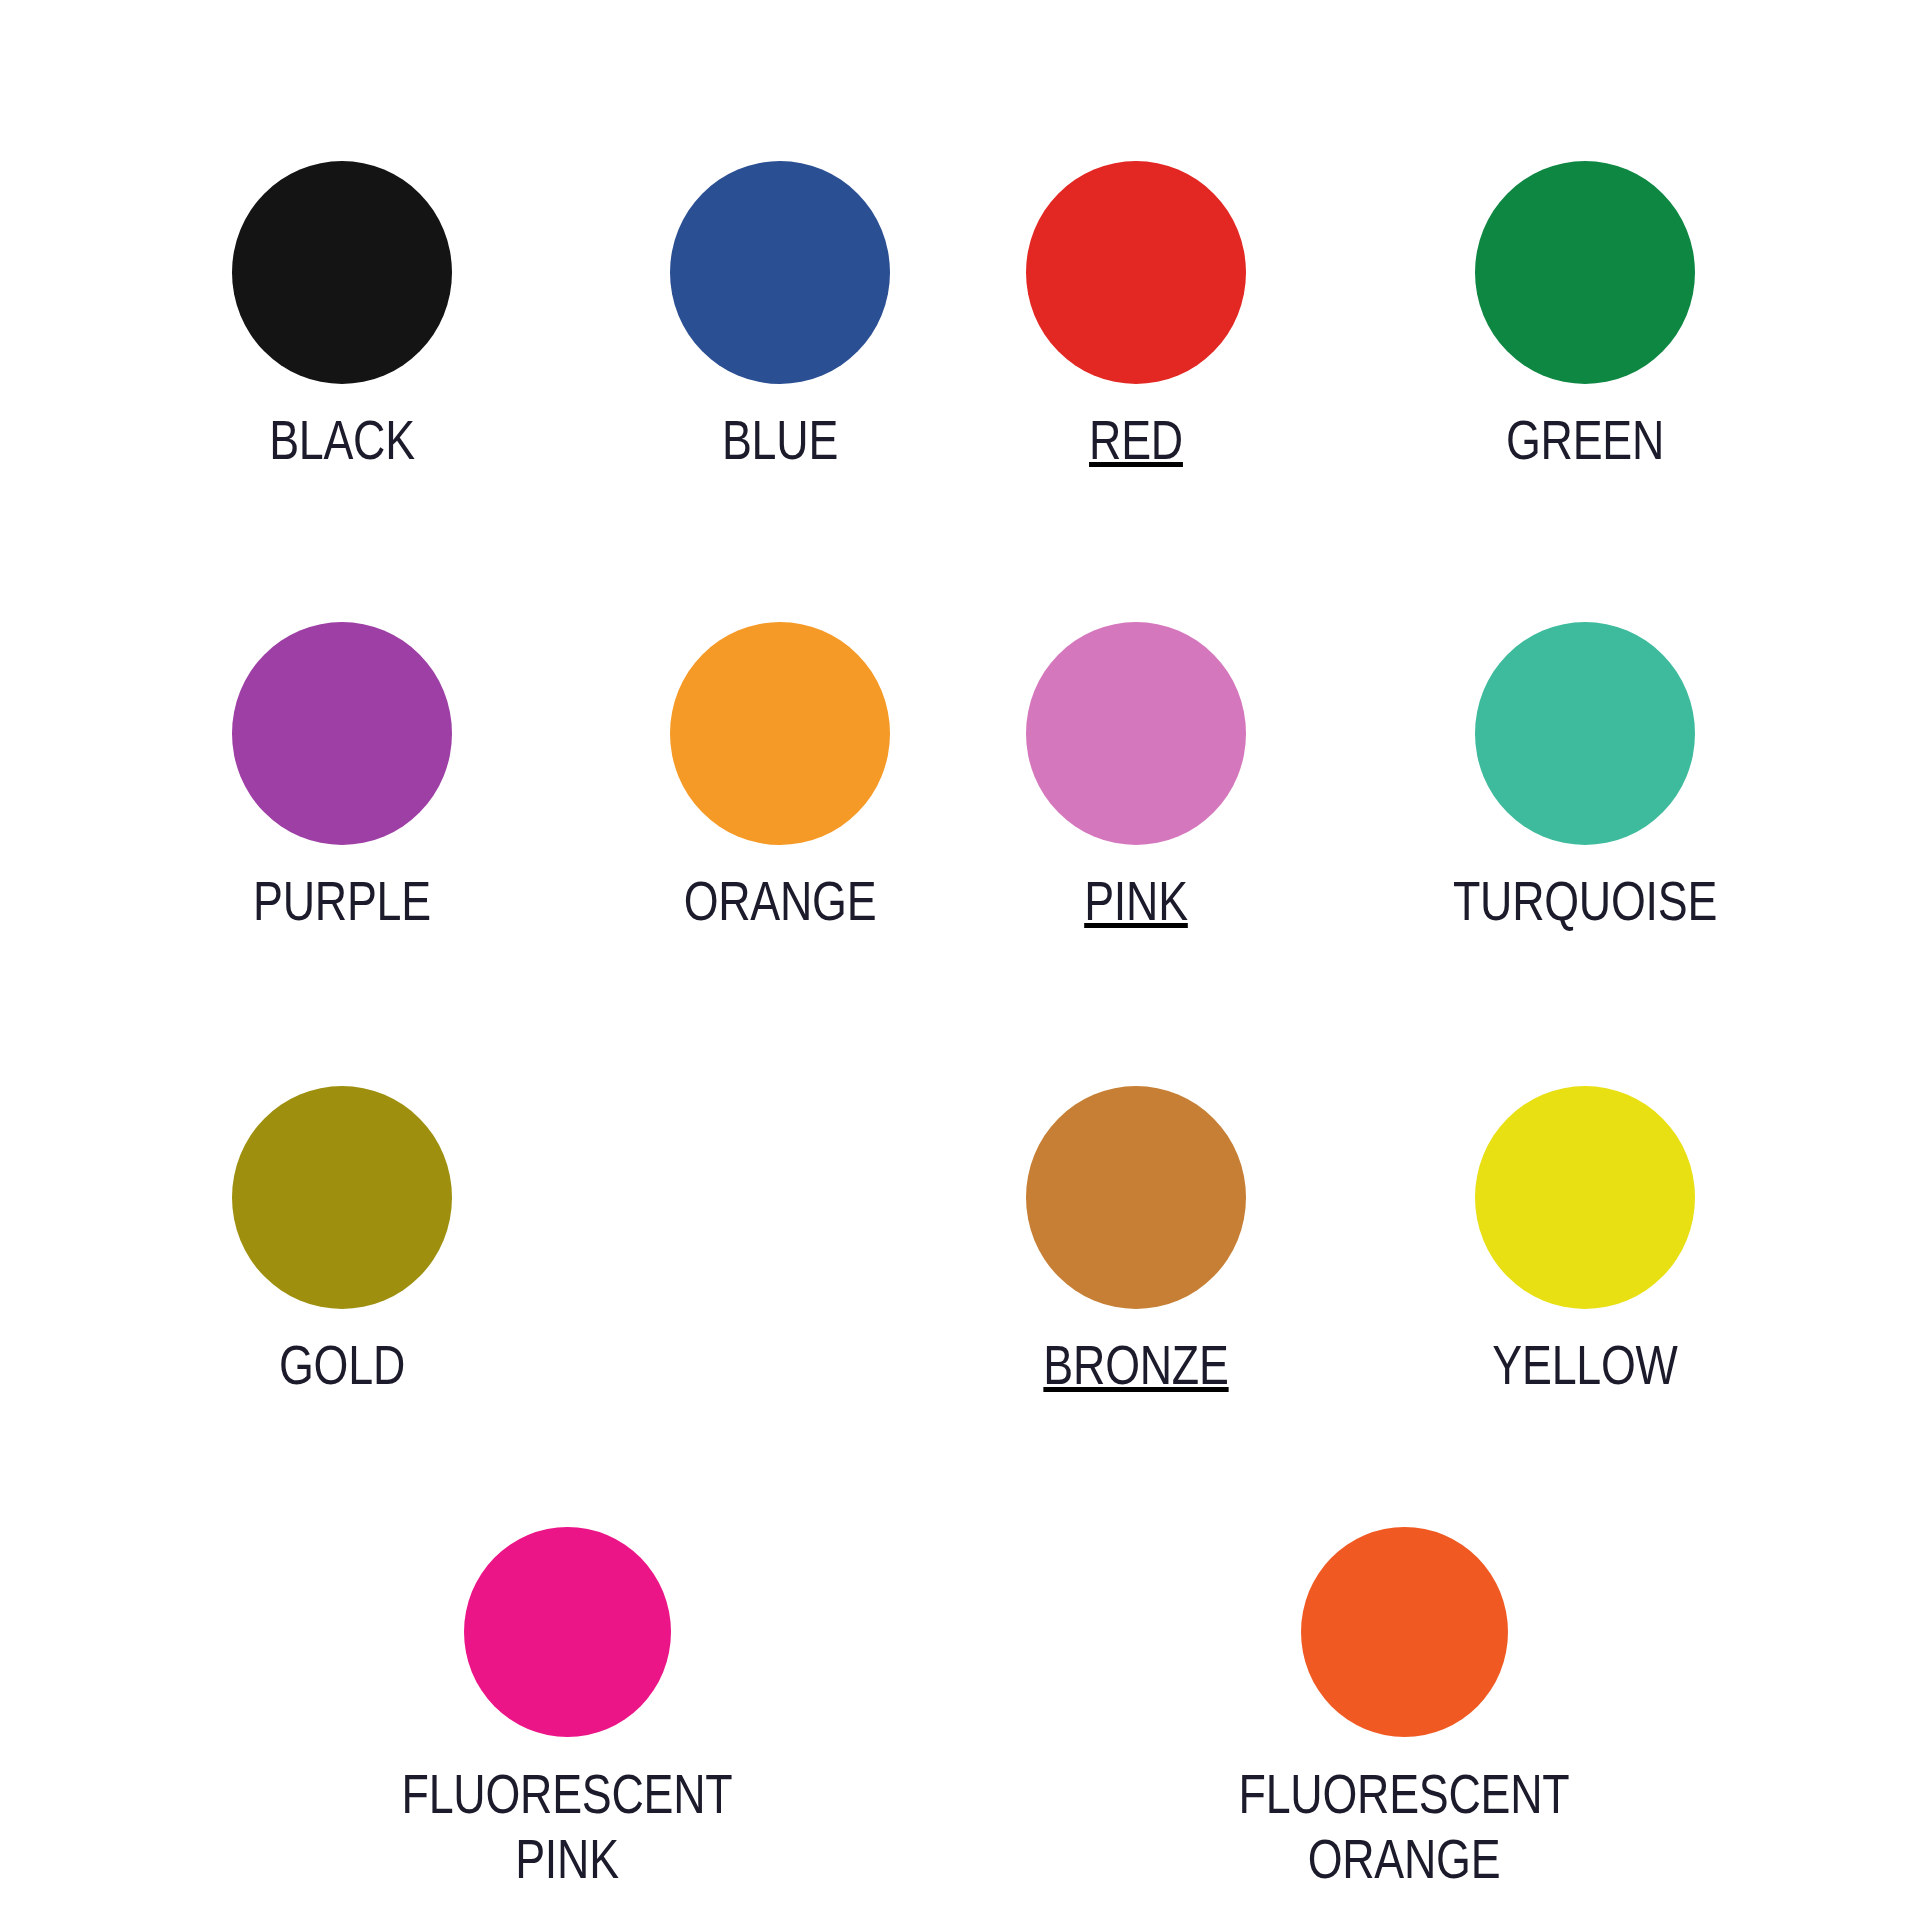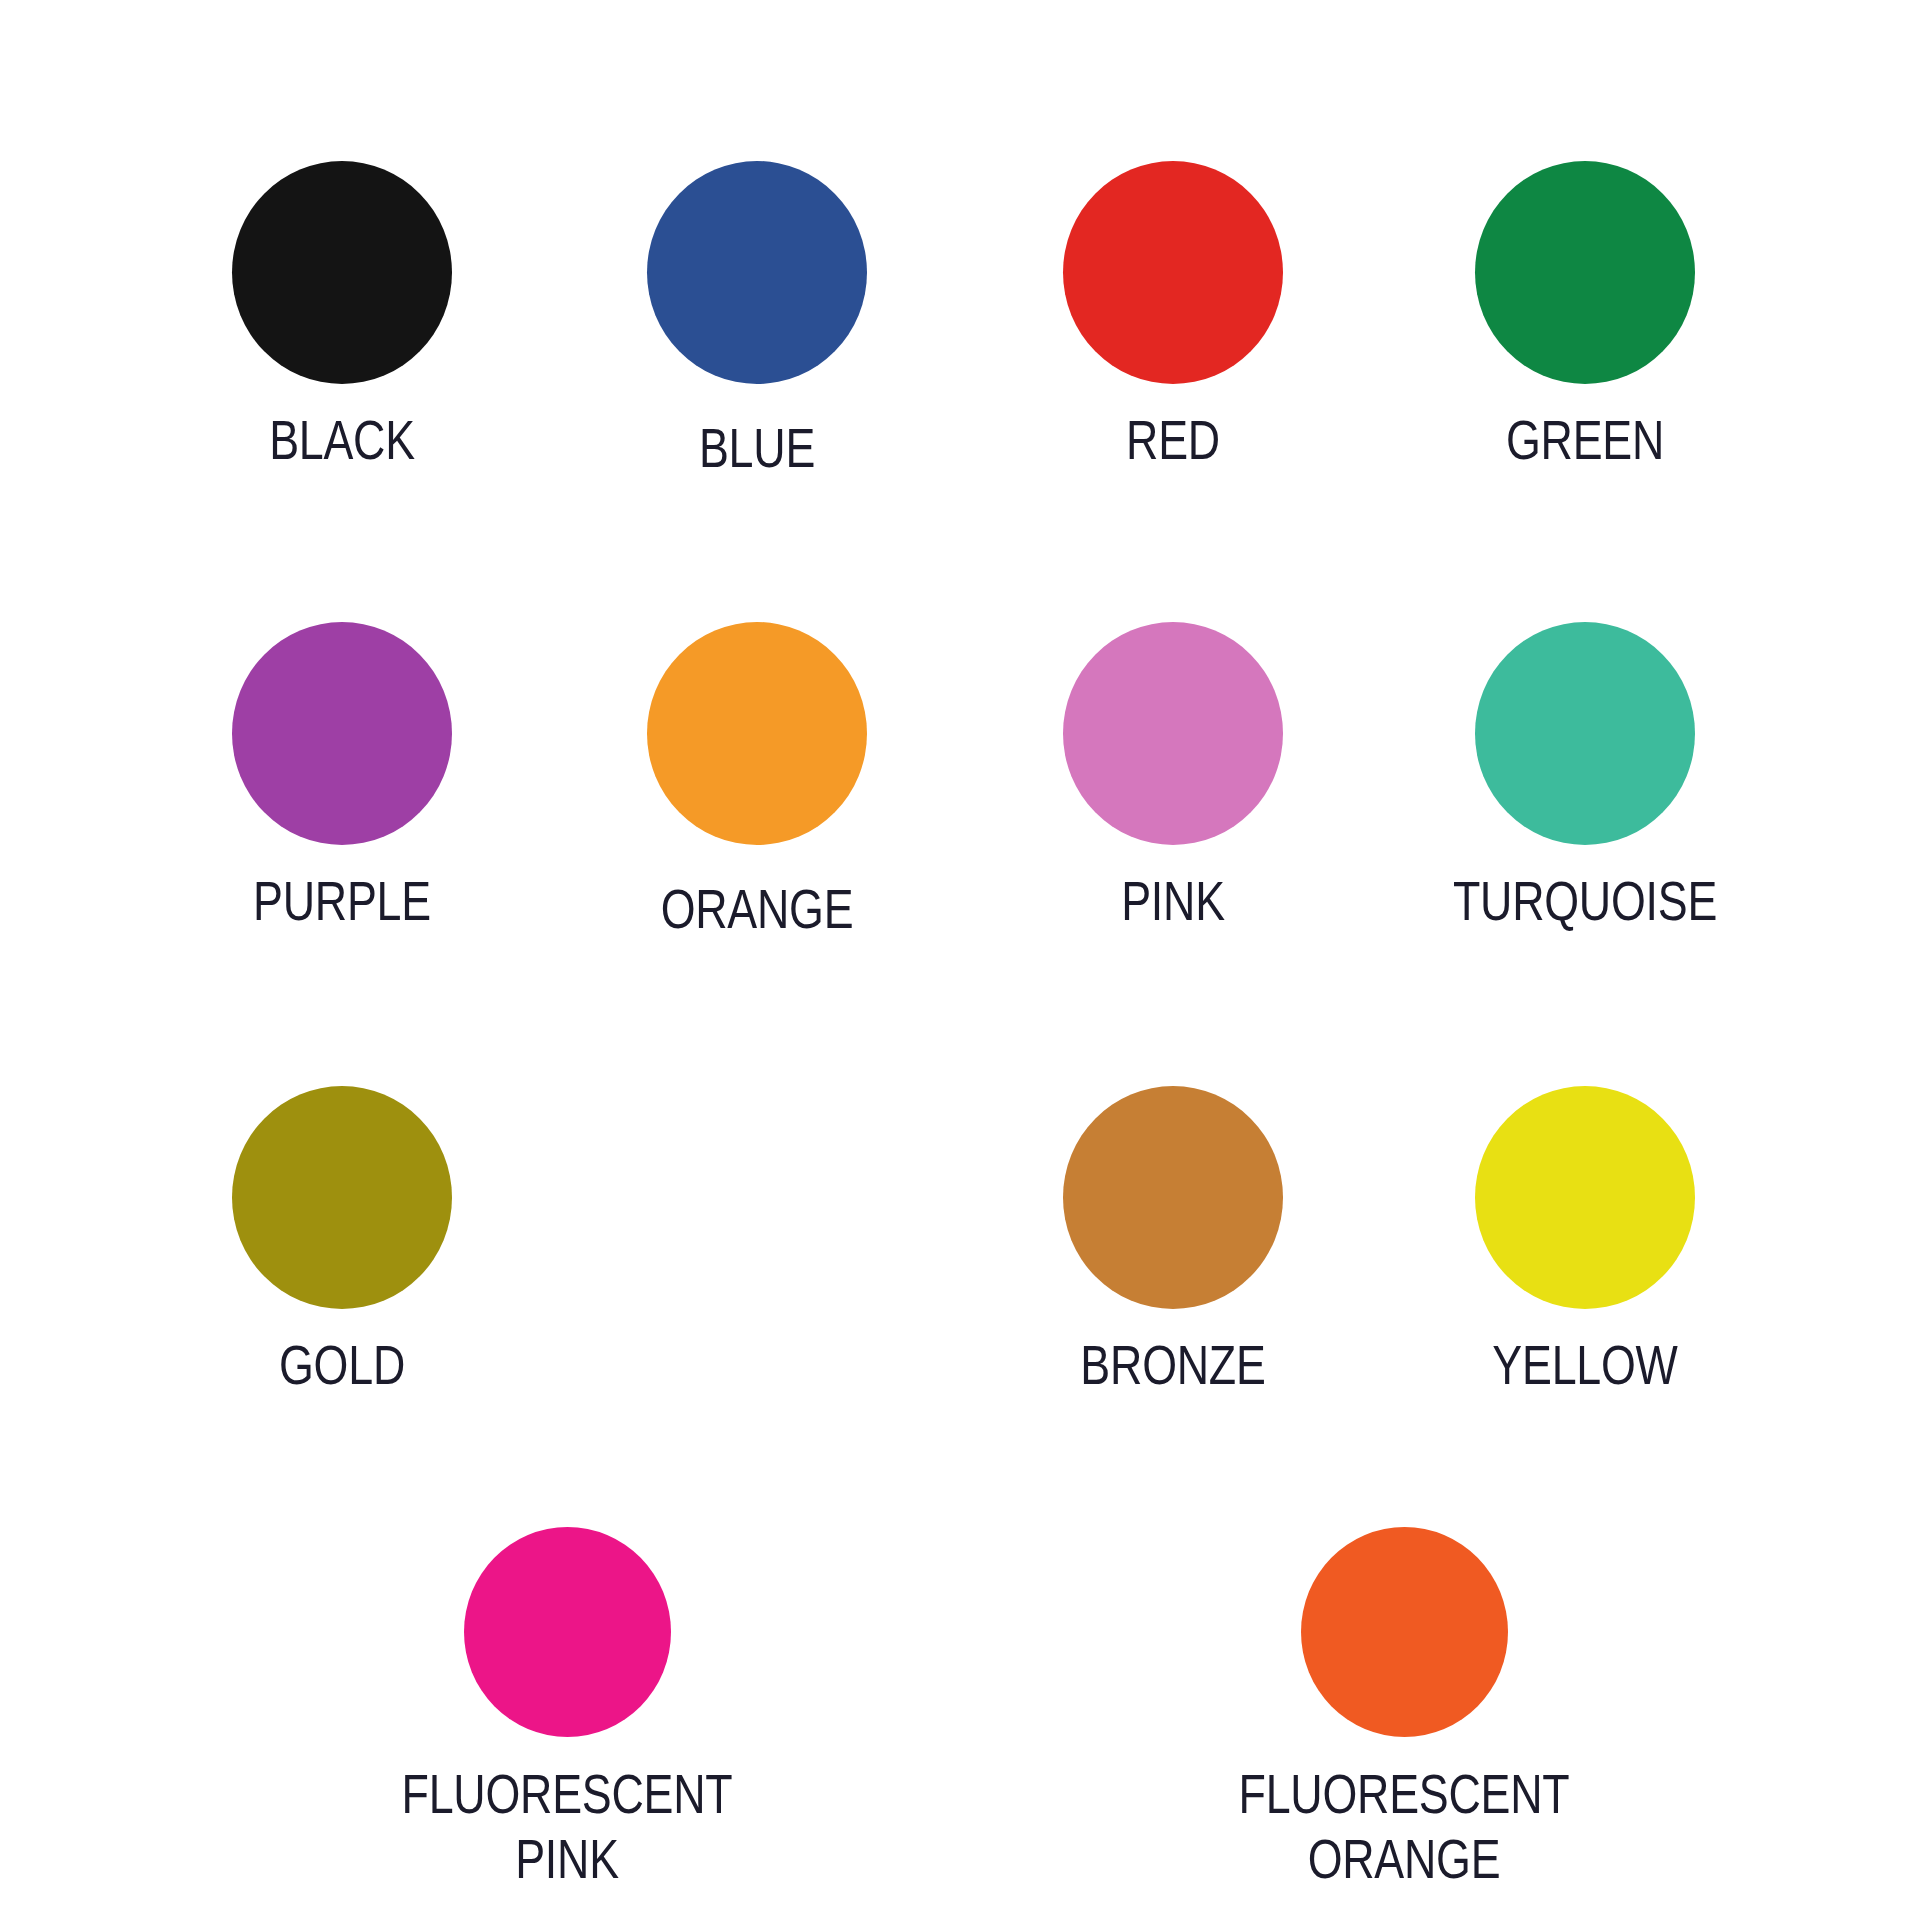--- a/index.html
+++ b/index.html
@@ -75,22 +75,22 @@
   .row-2 .swatch-label,
   .row-3 .swatch-label {
     margin-top: 24px;
   }
   .row-4 .swatch-label {
     margin-top: 25px;
   }
 
   
   .col-1 { left: 342px;  margin-left: -351px; width: 702px; }
-  .col-2 { left: 757px; margin-left: -351px; width: 702px; gap: 8px; }
-  .col-3 { left: 1173px; margin-left: -351px; width: 702px; }
+  .col-2 { left: 780px; margin-left: -351px; width: 702px; }
+  .col-3 { left: 1136px; margin-left: -351px; width: 702px; text-decoration: underline; }
   .col-4 { left: 1585px; margin-left: -351px; width: 702px; }
   .col-f1 { left: 567px; margin-left: -351px; width: 702px; }
   .col-f2 { left: 1404px; margin-left: -351px; width: 702px; }
 </style>
 </head>
 <body style="background: rgb(255, 255, 255);">
 
 <div id="swatch-board">
 
   <div class="swatch-cell row-1 col-1">

